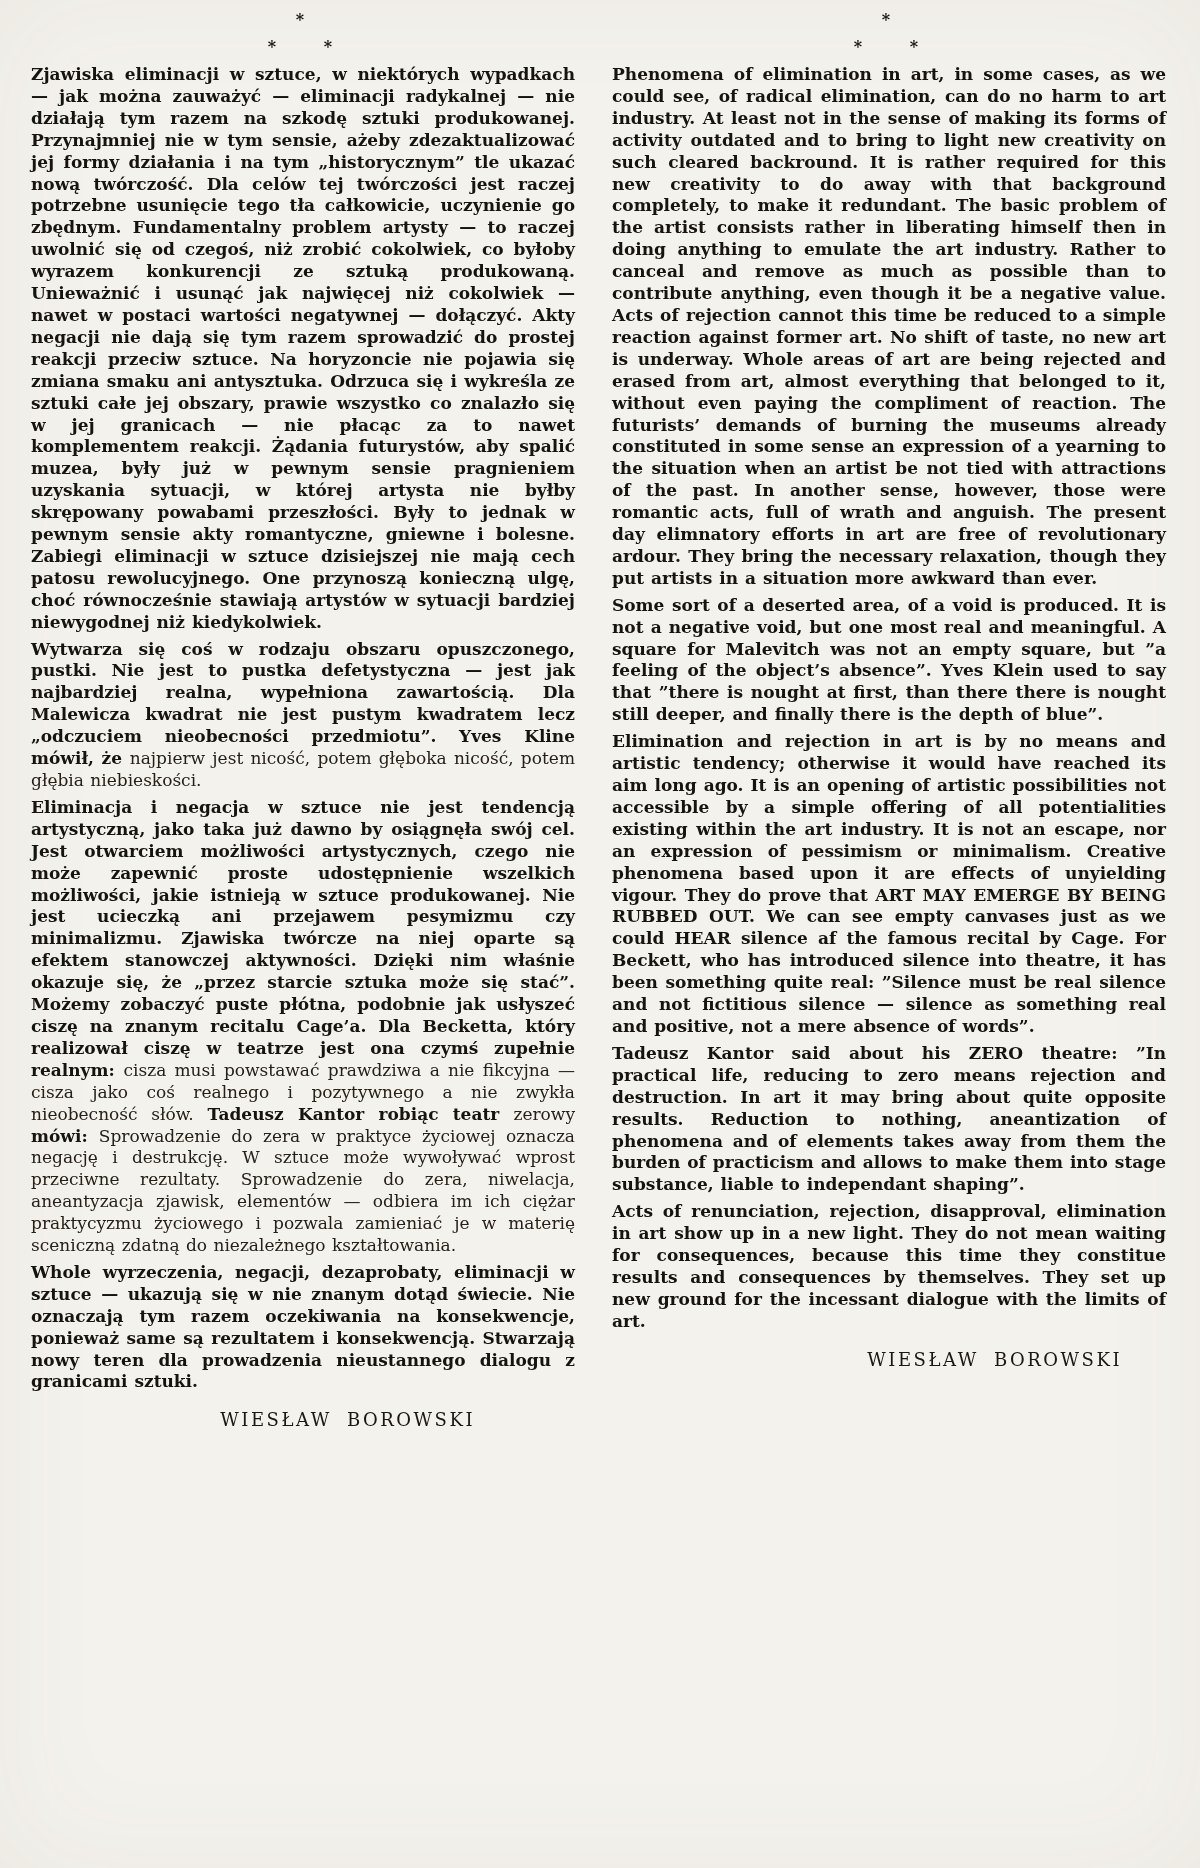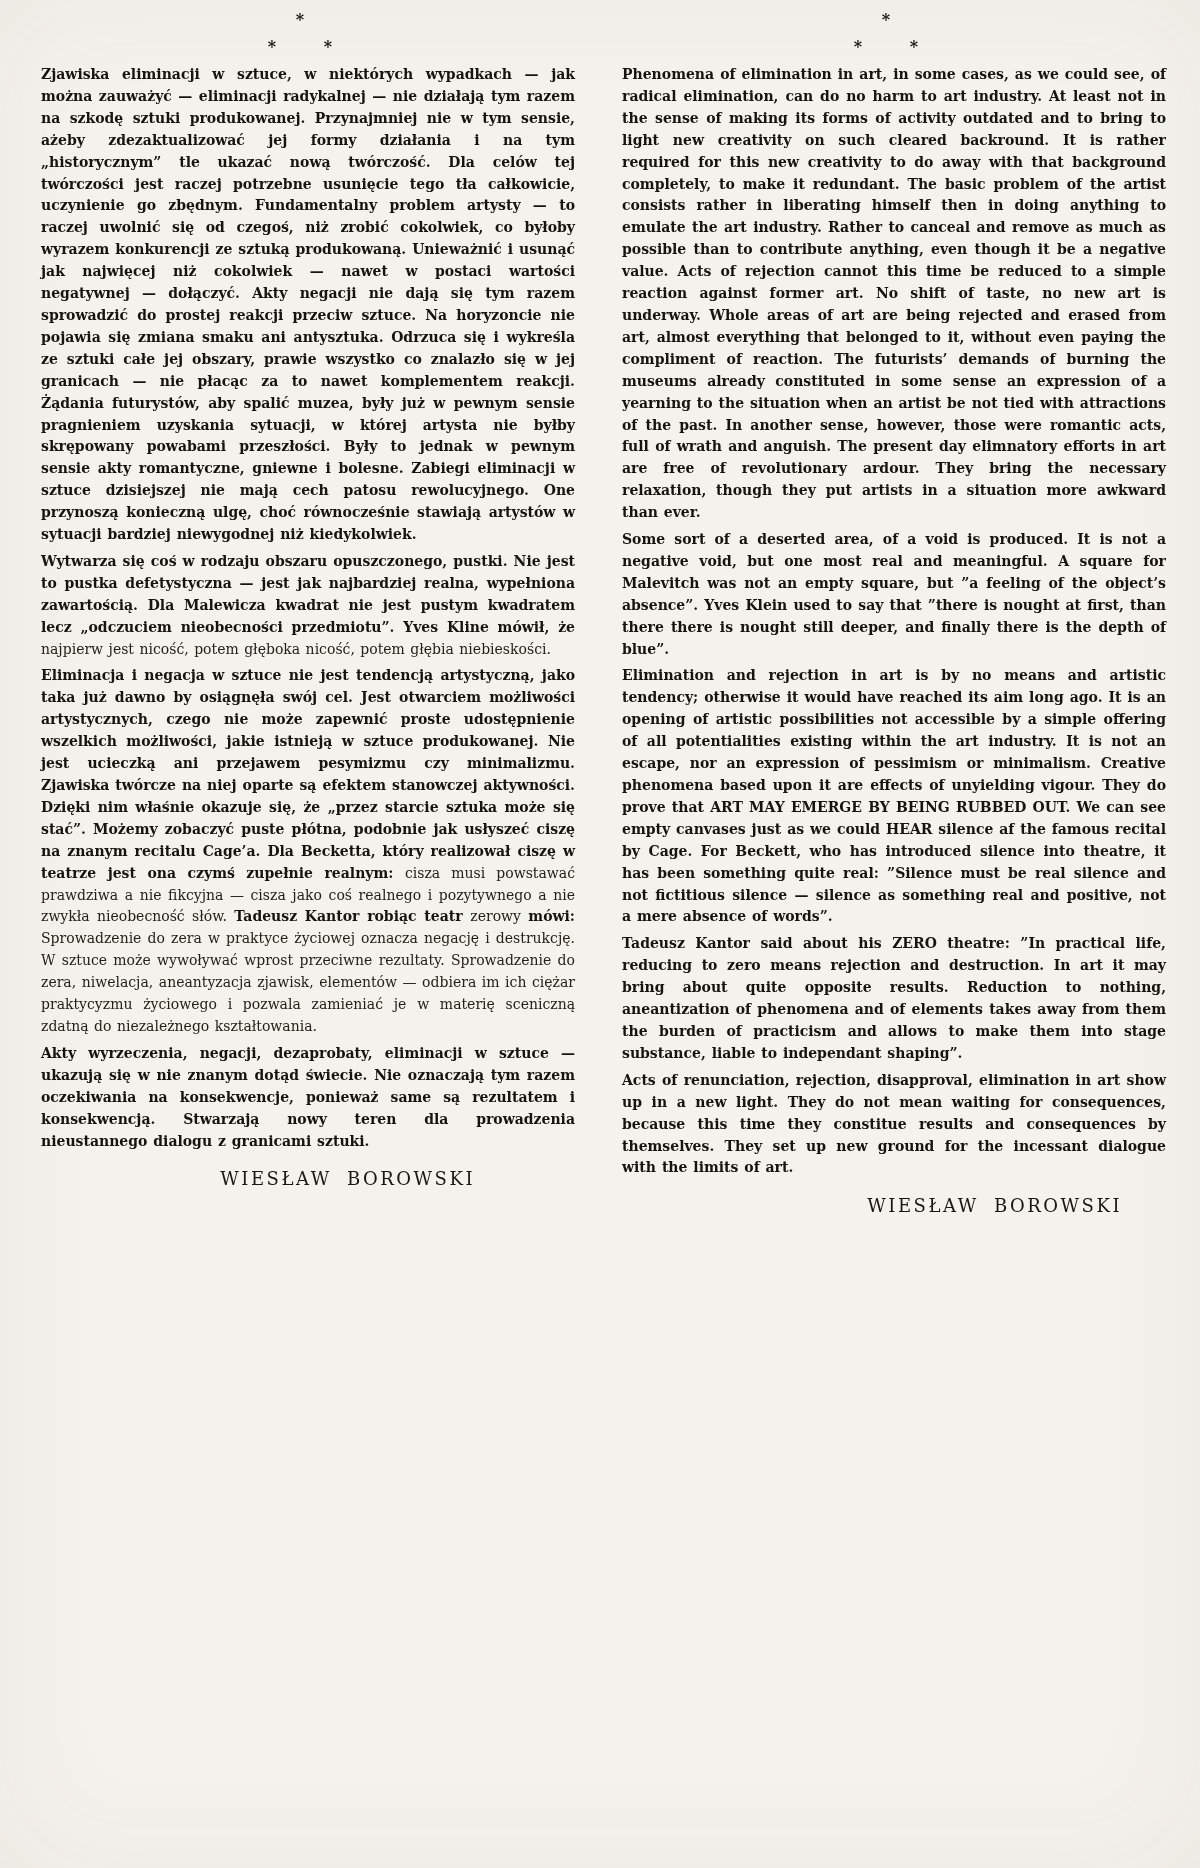--- a/index.html
+++ b/index.html
@@ -20,24 +20,24 @@
   .ornament{position:relative;height:50px;margin-bottom:6px;}
   .ast{
     position:absolute;
     font:bold 16px/1 "DejaVu Serif","Liberation Serif",serif;
     color:#17130f;
   }
   .ast-top{left:50%;top:4px;transform:translateX(-50%);}
   .ast-l{left:calc(50% - 28px);top:31px;transform:translateX(-50%);}
   .ast-r{left:calc(50% + 28px);top:31px;transform:translateX(-50%);}
   .para{
-    font-size:14px;line-height:21.9px;
+    font-size:17px;line-height:21.9px;
     font-weight:bold;
     text-align:justify;
-    margin:0 0 5px 16px;
+    margin:0 0 5px 6px;
     word-spacing:1px;
     color:#17130e;
   }
   .para .roman{font-weight:normal;color:#262019;}
   .signature{
     margin-top:16px;
     font-size:18px;
     font-weight:normal;
     letter-spacing:2.5px;
     word-spacing:7px;
@@ -56,21 +56,21 @@
   <div class="col col-left">
     <div class="ornament">
       <span class="ast ast-top">*</span>
       <span class="ast ast-l">*</span>
       <span class="ast ast-r">*</span>
     </div>
     <div>
         <div class="para"><span class="bold">Zjawiska eliminacji w sztuce, w niektórych wypadkach — jak można zauważyć — eliminacji radykalnej — nie działają tym razem na szkodę sztuki produkowanej. Przynajmniej nie w tym sensie, ażeby zdezaktualizować jej formy działania i na tym „historycznym” tle ukazać nową twórczość. Dla celów tej twórczości jest raczej potrzebne usunięcie tego tła całkowicie, uczynienie go zbędnym. Fundamentalny problem artysty — to raczej uwolnić się od czegoś, niż zrobić cokolwiek, co byłoby wyrazem konkurencji ze sztuką produkowaną. Unieważnić i usunąć jak najwięcej niż cokolwiek — nawet w postaci wartości negatywnej — dołączyć. Akty negacji nie dają się tym razem sprowadzić do prostej reakcji przeciw sztuce. Na horyzoncie nie pojawia się zmiana smaku ani antysztuka. Odrzuca się i wykreśla ze sztuki całe jej obszary, prawie wszystko co znalazło się w jej granicach — nie płacąc za to nawet komplementem reakcji. Żądania futurystów, aby spalić muzea, były już w pewnym sensie pragnieniem uzyskania sytuacji, w której artysta nie byłby skrępowany powabami przeszłości. Były to jednak w pewnym sensie akty romantyczne, gniewne i bolesne. Zabiegi eliminacji w sztuce dzisiejszej nie mają cech patosu rewolucyjnego. One przynoszą konieczną ulgę, choć równocześnie stawiają artystów w sytuacji bardziej niewygodnej niż kiedykolwiek.</span></div>
         <div class="para"><span class="bold">Wytwarza się coś w rodzaju obszaru opuszczonego, pustki. Nie jest to pustka defetystyczna — jest jak najbardziej realna, wypełniona zawartością. Dla Malewicza kwadrat nie jest pustym kwadratem lecz „odczuciem nieobecności przedmiotu”. Yves Kline mówił, że </span><span class="roman">najpierw jest nicość, potem głęboka nicość, potem głębia niebieskości.</span></div>
         <div class="para"><span class="bold">Eliminacja i negacja w sztuce nie jest tendencją artystyczną, jako taka już dawno by osiągnęła swój cel. Jest otwarciem możliwości artystycznych, czego nie może zapewnić proste udostępnienie wszelkich możliwości, jakie istnieją w sztuce produkowanej. Nie jest ucieczką ani przejawem pesymizmu czy minimalizmu. Zjawiska twórcze na niej oparte są efektem stanowczej aktywności. Dzięki nim właśnie okazuje się, że „przez starcie sztuka może się stać”. Możemy zobaczyć puste płótna, podobnie jak usłyszeć ciszę na znanym recitalu Cage’a. Dla Becketta, który realizował ciszę w teatrze jest ona czymś zupełnie realnym: </span><span class="roman">cisza musi powstawać prawdziwa a nie fikcyjna — cisza jako coś realnego i pozytywnego a nie zwykła nieobecność słów. </span><span class="bold">Tadeusz Kantor robiąc teatr </span><span class="roman">zerowy </span><span class="bold">mówi: </span><span class="roman">Sprowadzenie do zera w praktyce życiowej oznacza negację i destrukcję. W sztuce może wywoływać wprost przeciwne rezultaty. Sprowadzenie do zera, niwelacja, aneantyzacja zjawisk, elementów — odbiera im ich ciężar praktycyzmu życiowego i pozwala zamieniać je w materię sceniczną zdatną do niezależnego kształtowania.</span></div>
-        <div class="para"><span class="bold">Akty wyrzeczenia, negacji, dezaprobaty, eliminacji w sztuce — ukazują się w nie znanym dotąd świecie. Nie oznaczają tym razem oczekiwania na konsekwencje, ponieważ same są rezultatem i konsekwencją. Stwarzają nowy teren dla prowadzenia nieustannego dialogu z granicami sztuki.</span></div>
+        <div class="para"><span class="bold">Whole wyrzeczenia, negacji, dezaprobaty, eliminacji w sztuce — ukazują się w nie znanym dotąd świecie. Nie oznaczają tym razem oczekiwania na konsekwencje, ponieważ same są rezultatem i konsekwencją. Stwarzają nowy teren dla prowadzenia nieustannego dialogu z granicami sztuki.</span></div>
       </div>
     <div class="signature">WIESŁAW BOROWSKI</div>
   </div>
 
   <div class="col col-right">
     <div class="ornament">
       <span class="ast ast-top">*</span>
       <span class="ast ast-l">*</span>
       <span class="ast ast-r">*</span>
     </div>

